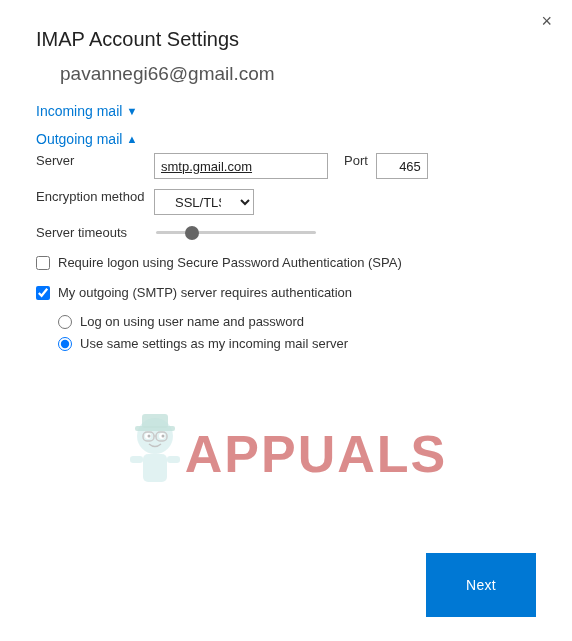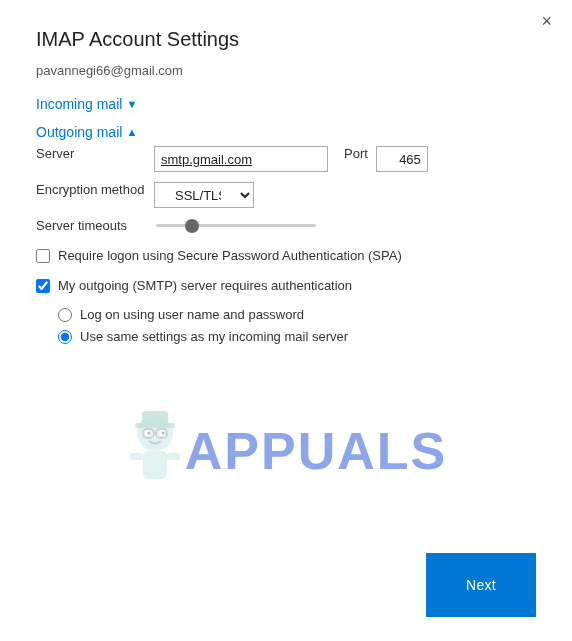--- a/index.html
+++ b/index.html
@@ -33,23 +33,24 @@
       line-height: 1;
       padding: 2px 6px;
     }
     .dialog-title {
       font-size: 20px;
       font-weight: 400;
       color: #222;
       margin-bottom: 12px;
     }
     .dialog-subtitle {
-      font-size: 13px;
+      font-size: 19px;
       color: #555;
       margin-bottom: 18px;
+      margin-left: 24px;
     }
     .section-header {
       font-size: 14px;
       color: #0078d4;
       cursor: pointer;
       margin-bottom: 6px;
       display: flex;
       align-items: center;
       gap: 4px;
       user-select: none;
@@ -187,21 +188,21 @@
     .appuals-logo {
       display: flex;
       align-items: center;
       justify-content: center;
       gap: 0px;
       user-select: none;
     }
     .appuals-wordmark {
       font-size: 52px;
       font-weight: 900;
-      color: #1d4ed8;
+      color: #b91c1c;
       opacity: 0.5;
       letter-spacing: 2px;
       font-family: Arial Black, Arial, sans-serif;
     }
     .character-svg {
       width: 60px;
       height: 80px;
       opacity: 0.35;
     }
   </style>

